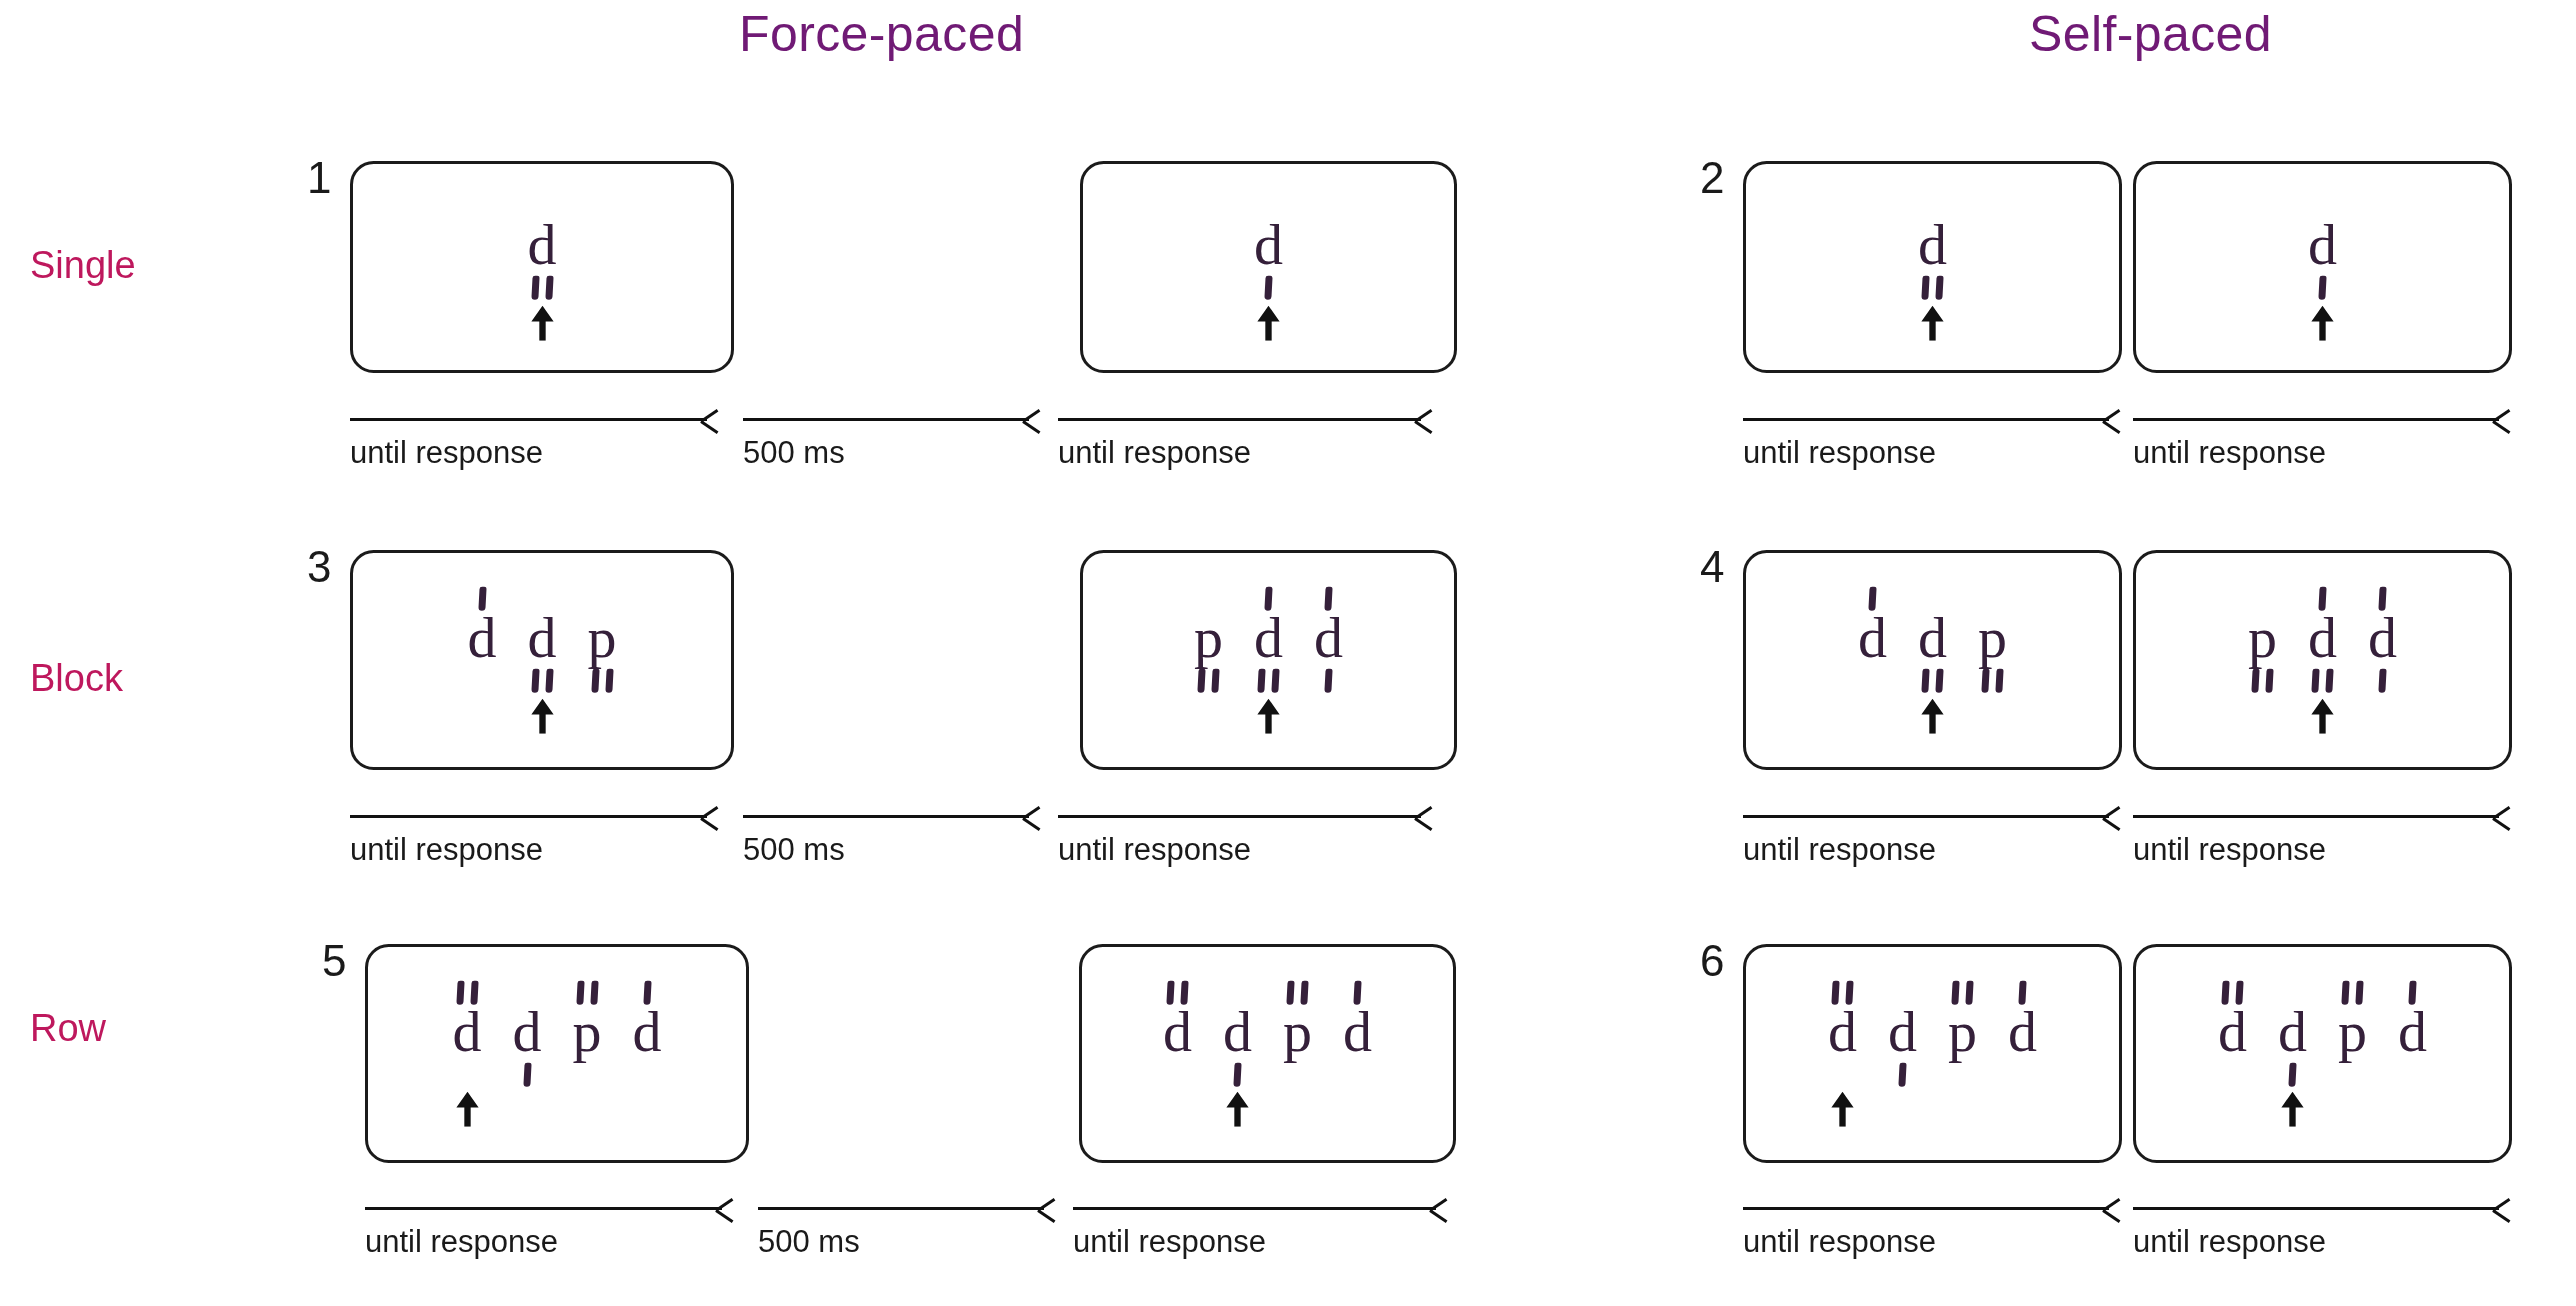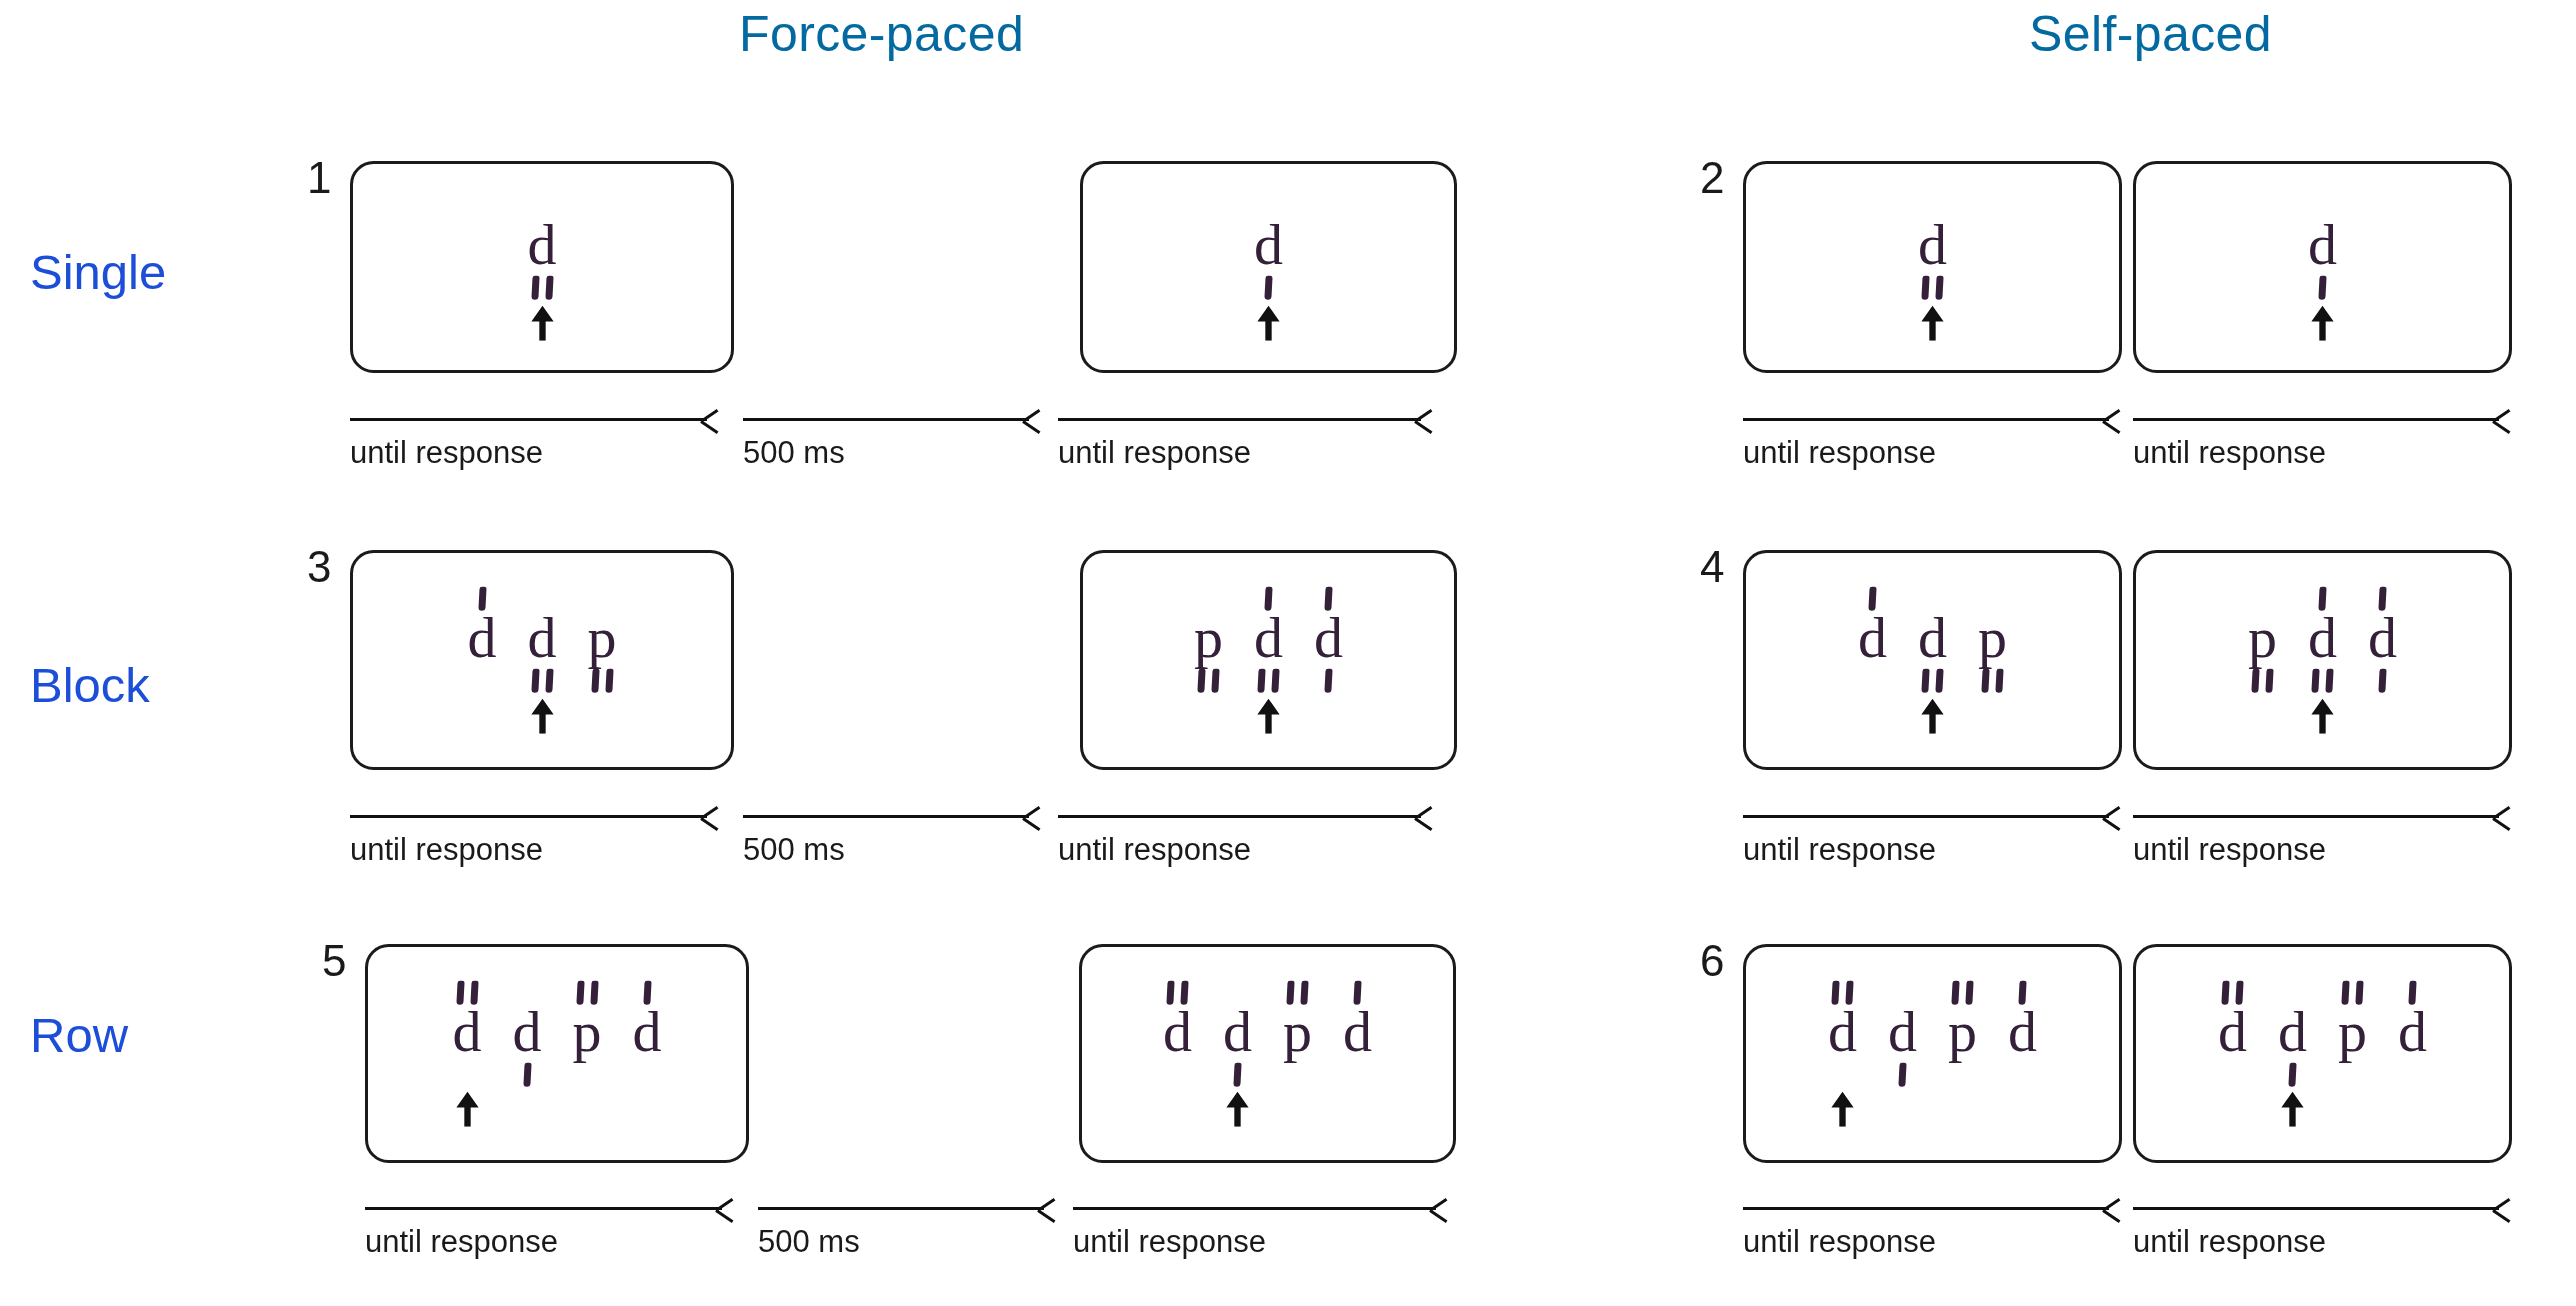--- a/index.html
+++ b/index.html
@@ -5,30 +5,30 @@
   html,body{margin:0;padding:0;background:#ffffff;}
   body{
     width:2576px;height:1306px;position:relative;overflow:hidden;
     font-family:"Liberation Sans", sans-serif;
     color:#111111;
   }
 
   
   .col-header{
     position:absolute;top:4.7px;
-    font-size:50px;letter-spacing:0.4px;color:#0369a1;
+    font-size:50px;letter-spacing:0.4px;color:#701a75;
     white-space:nowrap;
   }
   #hdr-force{left:739px;}
   #hdr-self{left:2029px;}
 
   
   .row-label{
     position:absolute;left:30px;
-    font-size:49px;color:#1d4ed8;white-space:nowrap;
+    font-size:38px;color:#be185d;white-space:nowrap;
   }
   #lbl-single{top:244px;}
   #lbl-block{top:657px;}
   #lbl-row{top:1007px;}
 
   
   .cell{position:absolute;}
   .cell-num{
     position:absolute;left:0;top:-4.7px;
     font-size:44px;color:#1a1a1a;line-height:1;

